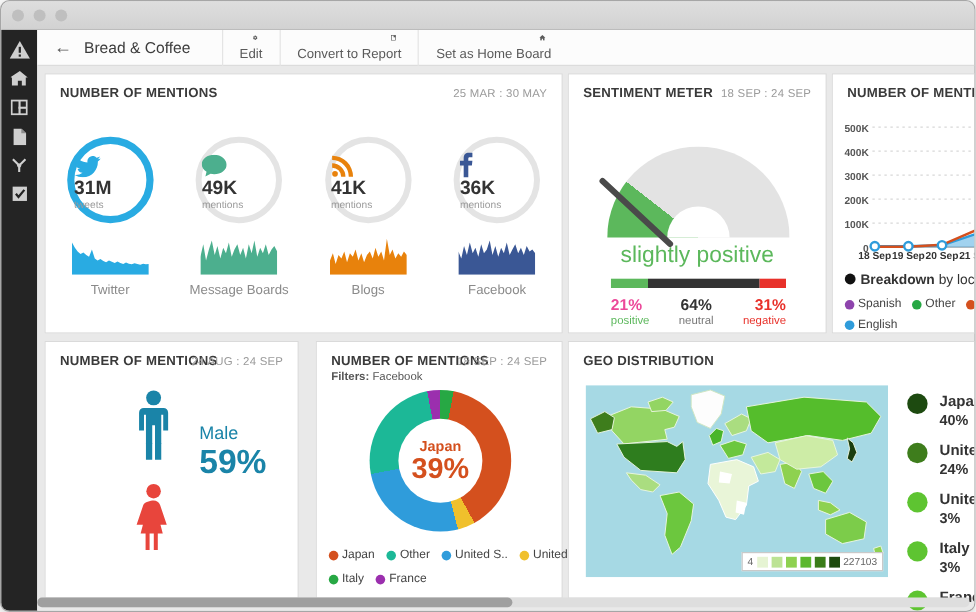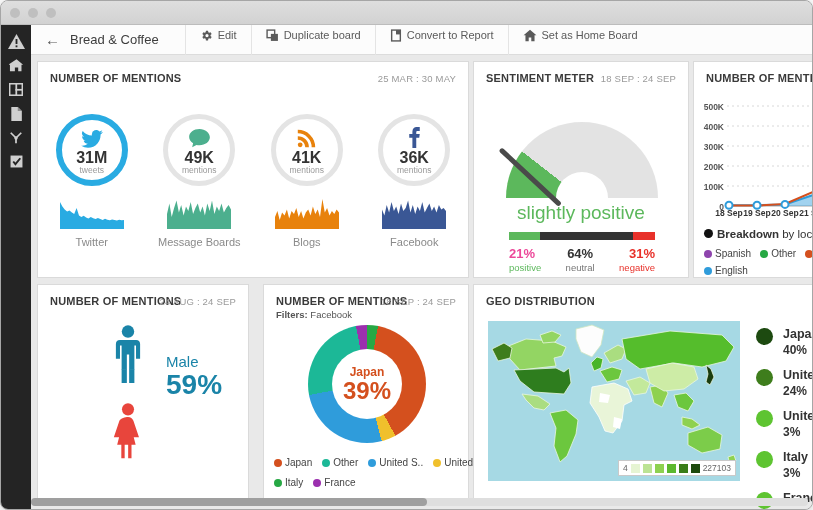--- a/index.html
+++ b/index.html
@@ -6,41 +6,41 @@
   *{box-sizing:border-box;}
   .stage{position:relative;width:813px;height:510px;overflow:hidden;}
   .window{position:absolute;inset:0;border:1px solid #a6a6a6;border-radius:8px;overflow:hidden;background:#e9e9e9;box-shadow:0 2px 8px rgba(0,0,0,.15);}
   
   .titlebar{position:absolute;left:0;top:0;right:0;height:24px;background:linear-gradient(#dedede,#d2d2d2);border-bottom:1px solid #bcbcbc;}
   .dot{position:absolute;top:7px;width:10px;height:10px;border-radius:50%;background:#bfbfbf;}
   
   .toolbar{position:absolute;left:30px;top:24px;right:0;height:30px;background:#fcfcfc;border-bottom:1px solid #dcdcdc;display:flex;align-items:center;font-size:11px;color:#555;}
   .tb-back{font-size:15px;color:#555;padding:0 10px 0 14px;cursor:pointer;}
   .tb-title{font-size:13px;color:#3d3d3d;padding-right:26px;}
-  .tb-btn{display:flex;align-items:flex-start;gap:5px;padding:4px 14px;height:30px;border-left:1px solid #e4e4e4;color:#5a5a5a;cursor:pointer;white-space:nowrap;}
+  .tb-btn{display:flex;align-items:flex-end;gap:5px;padding:4px 14px;height:30px;border-left:1px solid #e4e4e4;color:#5a5a5a;cursor:pointer;white-space:nowrap;flex-direction:column;}
   .tb-btn:first-of-type{border-left:none;}
   .tb-btn svg{display:block;}
   .tb-right{margin-left:auto;display:flex;align-items:center;gap:6px;padding-right:14px;}
   .tb-zoomlabel{color:#9a9a9a;font-size:10.5px;}
   .zoom-btn{width:20px;height:18px;border:1px solid #c8c8c8;background:#fdfdfd;border-radius:2px;font-size:12px;color:#666;text-align:center;line-height:16px;cursor:pointer;}
   .zoom-btn.minus{border-top-right-radius:0;border-bottom-right-radius:0;}
   .zoom-btn.plus{margin-left:-7px;border-top-left-radius:0;border-bottom-left-radius:0;}
   
   .sidebar{position:absolute;left:0;top:24px;bottom:0;width:30px;background:#242424;display:flex;flex-direction:column;align-items:center;padding-top:8px;gap:7px;}
   .side-icon{width:17px;height:17px;display:flex;align-items:center;justify-content:center;cursor:pointer;}
   
   .content{position:absolute;left:30px;top:54px;right:0;bottom:0;background:#e9e9e9;overflow:hidden;}
   .panel{position:absolute;background:#fff;border:1px solid #dadada;}
   .phead{position:absolute;left:0;right:0;top:0;height:30px;}
   .ptitle{position:absolute;left:12px;top:10px;font-size:11px;font-weight:bold;color:#3a3a3a;letter-spacing:.2px;}
   .pdate{position:absolute;right:12px;top:11px;font-size:9.5px;color:#9a9a9a;letter-spacing:.2px;}
   
   .src-row{position:absolute;left:0;right:0;top:52px;display:flex;justify-content:space-around;}
   .src-col{width:104px;display:flex;flex-direction:column;align-items:center;}
-  .ring{width:72px;height:72px;border-radius:50%;border:5px solid #e4e4e4;background:#fff;display:flex;flex-direction:column;align-items:center;justify-content:center;}
+  .ring{width:72px;height:72px;border-radius:50%;border:5px solid #e4e4e4;background:#fff;display:flex;flex-direction:column;justify-content:center;}
   .ring.accent{border-width:6px;}
   .ring .cicon{height:22px;display:flex;align-items:flex-end;}
   .ring .cval{font-size:16px;font-weight:bold;color:#333;line-height:17px;margin-top:1px;}
   .ring .cunit{font-size:8.5px;color:#9a9a9a;line-height:9px;}
   .spark{margin-top:13px;display:block;}
   .src-label{margin-top:7px;font-size:11px;color:#8a8a8a;}
   
   .gauge-wrap{position:absolute;left:32px;top:60px;width:152px;height:76px;overflow:hidden;}
   .gauge-arc{position:absolute;left:0;top:0;width:152px;height:152px;border-radius:50%;}
   .gauge-hole{position:absolute;left:50px;top:50px;width:52px;height:52px;border-radius:50%;background:#fff;}
@@ -139,27 +139,20 @@
   </div>
 
   <div class="toolbar">
     <span class="tb-back">←</span>
     <span class="tb-title">Bread &amp; Coffee</span>
     <span class="tb-btn">
       <svg width="13" height="13" viewBox="0 0 24 24">
             <path fill="#5a5a5a" d="M19.4 13a7.5 7.5 0 0 0 .1-1 7.5 7.5 0 0 0-.1-1l2.1-1.6-2-3.5-2.5 1a7.5 7.5 0 0 0-1.7-1L14.9 3h-4l-.4 2.9a7.5 7.5 0 0 0-1.7 1l-2.5-1-2 3.5L6.4 11a7.5 7.5 0 0 0 0 2l-2.1 1.6 2 3.5 2.5-1a7.5 7.5 0 0 0 1.7 1l.4 2.9h4l.4-2.9a7.5 7.5 0 0 0 1.7-1l2.5 1 2-3.5zM12.9 15a3 3 0 1 1 0-6 3 3 0 0 1 0 6z"></path>
           </svg>
       <span>Edit</span>
-    </span>
-    <span class="tb-btn">
-      <svg width="13" height="13" viewBox="0 0 24 24">
-            <rect x="2" y="2" width="14" height="14" fill="none" stroke="#5a5a5a" stroke-width="2.6"></rect>
-            <rect x="9" y="9" width="13" height="13" fill="#5a5a5a"></rect>
-          </svg>
-      <span>Duplicate board</span>
     </span>
     <span class="tb-btn">
       <svg width="12" height="13" viewBox="0 0 20 24">
             <rect x="2" y="2" width="16" height="20" fill="none" stroke="#5a5a5a" stroke-width="2.6"></rect>
             <rect x="10" y="2" width="8" height="8" fill="#5a5a5a"></rect>
           </svg>
       <span>Convert to Report</span>
     </span>
     <span class="tb-btn">
       <svg width="14" height="13" viewBox="0 0 24 22">

